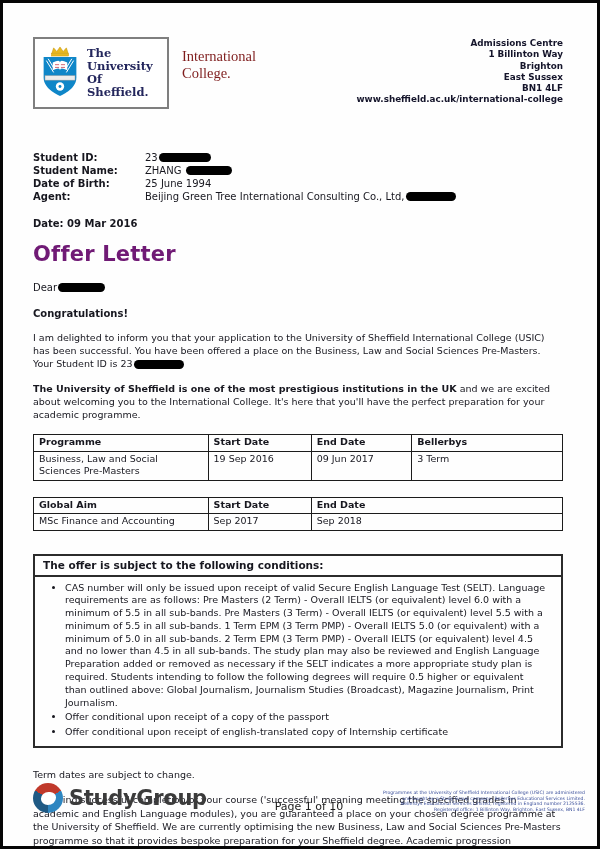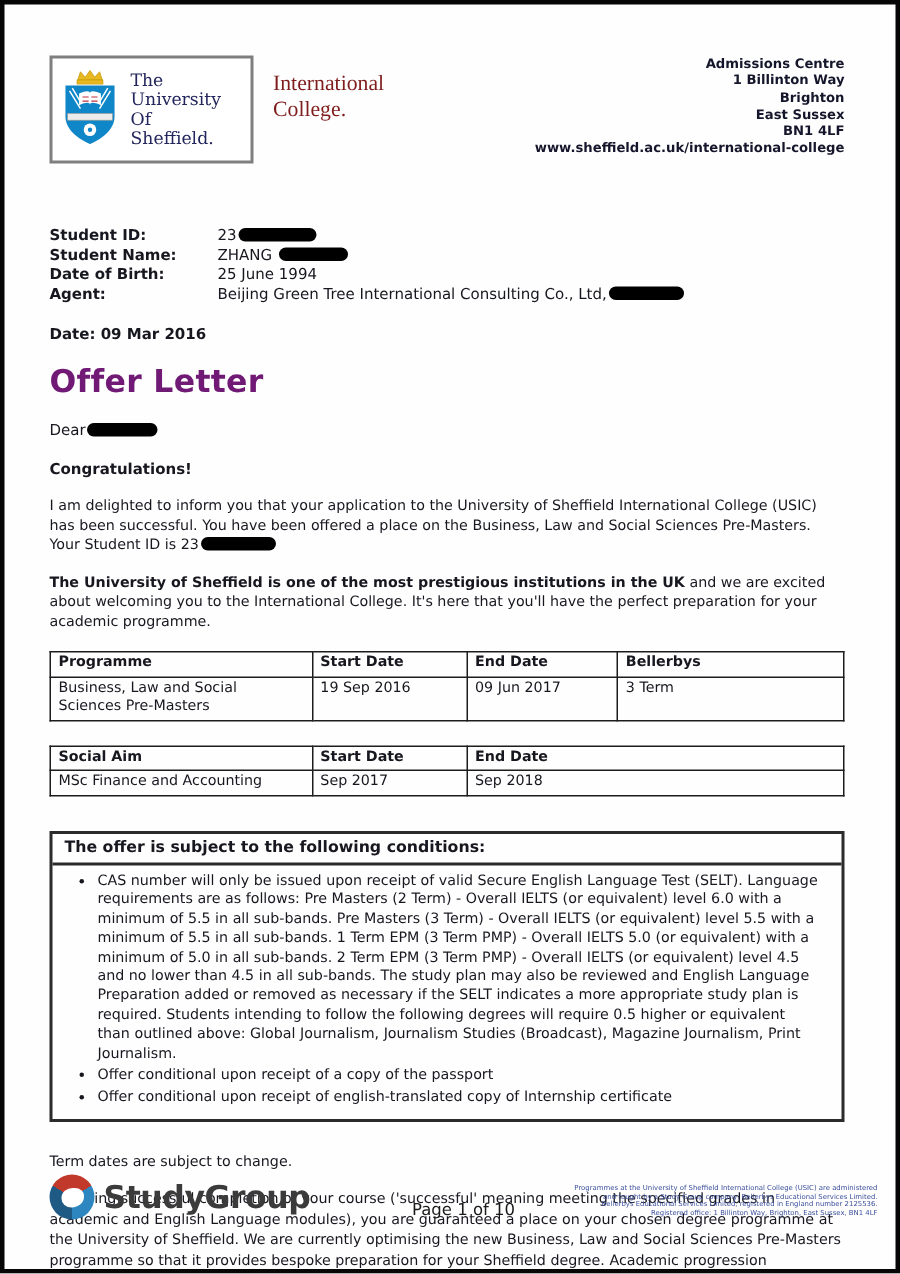--- a/index.html
+++ b/index.html
@@ -11,21 +11,21 @@
   }
   .content{padding:34px 34px 0 30px;}
 
   
   .header{display:flex;align-items:flex-start;}
   .logo-box{
     border:2px solid #7f7f7f;width:136px;height:72px;box-sizing:border-box;
     display:flex;align-items:center;gap:7px;padding:2px 5px;background:#fff;flex:none;
   }
   .uni-name{
-    font-family:"DejaVu Serif","Liberation Serif",serif;font-weight:normal;
+    font-family:"DejaVu Serif","Liberation Serif",serif;font-weight:bold;
     color:#23265c;font-size:11.5px;line-height:13px;
   }
   .college-label{
     font-family:Liberation Serif, serif;color:#7f1d1d;
     font-size:14.5px;line-height:16.5px;margin:11px 0 0 13px;
   }
   .addr-block{margin-left:auto;text-align:right;margin-top:1px;
     font-size:8.8px;font-weight:bold;line-height:11.3px;color:#15152b;}
   .website{display:block;color:#15152b;text-decoration:none;font-weight:bold;}
 
@@ -174,21 +174,21 @@
       </table>
 
     <table class="tbl-degree">
       <colgroup>
           <col style="width:33%">
           <col style="width:19.5%">
           <col style="width:47.5%">
         </colgroup>
       <tbody>
           <tr>
-        <th>Social Aim</th>
+        <th>Global Aim</th>
         <th>Start Date</th>
         <th>End Date</th>
       </tr>
       <tr>
         <td>MSc Finance and Accounting</td>
         <td>Sep 2017</td>
         <td>Sep 2018</td>
       </tr>
     </tbody>
       </table>

